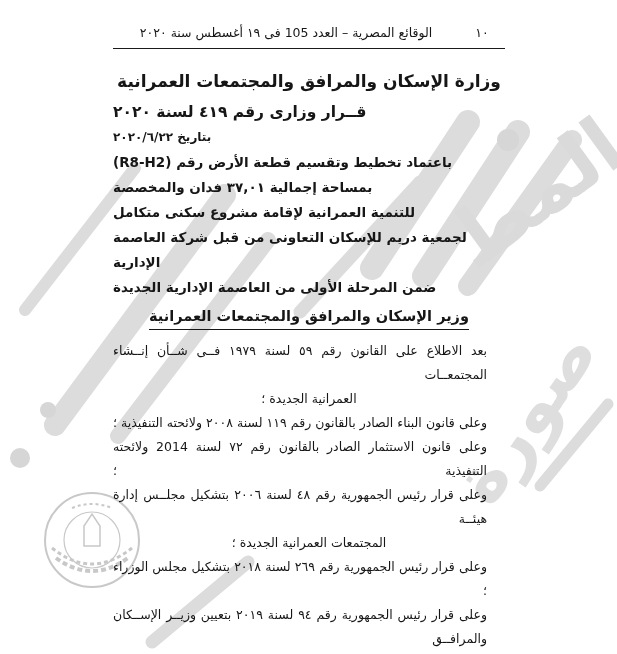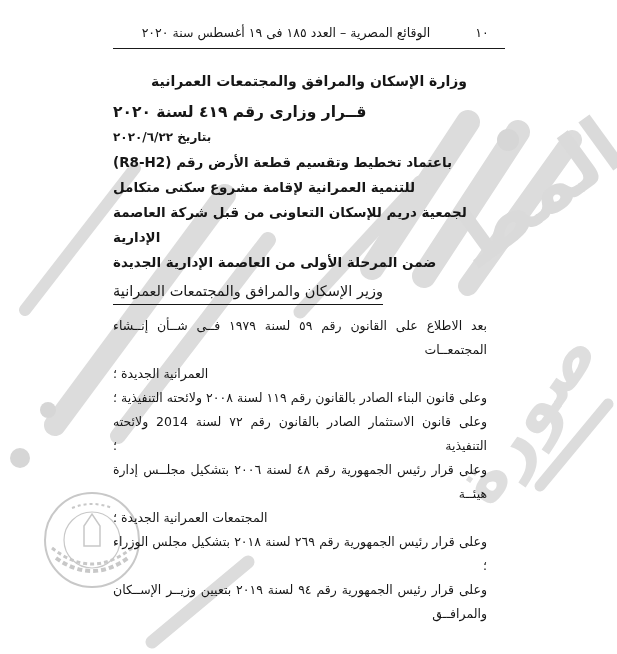--- a/index.html
+++ b/index.html
@@ -11,33 +11,33 @@
   .wm { position:absolute; top:0; left:0; z-index:0; }
   .content {
     position:absolute; top:0; left:0; right:0; bottom:0;
     padding:24px 112px 0 113px; direction:rtl; z-index:1;
   }
   .hdr { display:flex; align-items:baseline; font-size:12.5px; line-height:17px; }
   .hdr .num { width:46px; text-align:center; flex:0 0 auto; }
   .hdr .issue { flex:1; text-align:center; letter-spacing:0.2px; }
   .rule { border:0; border-top:1.5px solid #1a1a1a; margin:7px 0 10px; }
   .title {
-    margin:17px 0 4px; font-size:14px; font-weight:bold;
+    margin:17px 0 4px; font-size:17px; font-weight:bold;
     text-align:center; line-height:30px;
   }
   .decree div { text-align:left; font-weight:bold; line-height:25px; font-size:13.5px; }
   .decree .d1 { font-size:15.5px; }
   .decree .d2 { font-size:12px; }
-  .minister { margin-top:5px; text-align:left; font-size:14.5px; font-weight:normal; line-height:22px; }
+  .minister { margin-top:5px; text-align:center; font-size:14.5px; font-weight:bold; line-height:22px; }
   .minister span { display:inline-block; border-bottom:1.5px solid #161616; padding-bottom:2px; }
   .bodytxt { margin-top:9px; font-size:12.5px; }
   .para { margin:0; }
   .line { display:block; line-height:24px; }
   .full { text-align:justify; text-align-last:justify; }
-  .endl { text-align:left; }
+  .endl { text-align:center; }
   .indent { padding-right:18px; }
 </style>
 </head>
 <body>
 
 <div class="page">
 
   <svg class="wm" width="617" height="654" viewBox="0 0 617 654" aria-hidden="true">
     <g fill="none" stroke="#dcdcdc" stroke-linecap="round">
       <path d="M 372 268 L 468 122" stroke-width="24"></path>
@@ -64,31 +64,32 @@
       <path d="M -40 8 Q 0 40 40 8" stroke-width="3" stroke-dasharray="4 3"></path>
       <path d="M -8 -14 L 0 -26 L 8 -14 L 8 6 L -8 6 Z" stroke-width="1.5"></path>
       <path d="M -20 -32 Q 0 -40 20 -32" stroke-width="2" stroke-dasharray="3 3"></path>
     </g>
   </svg>
 
   <div class="content">
 
     <div class="hdr">
       <span class="num">١٠</span>
-      <span class="issue">الوقائع المصرية – العدد ١٨٥ فى ١٩ أغسطس سنة ٢٠٢٠</span>
+      <span class="issue">الوقائع المصرية – العدد 105 فى ١٩ أغسطس سنة ٢٠٢٠</span>
     </div>
 
     <hr class="rule">
 
     <h1 class="title">وزارة الإسكان والمرافق والمجتمعات العمرانية</h1>
 
     <div class="decree">
       <div class="d1">قــرار وزارى رقم ٤١٩ لسنة ٢٠٢٠</div>
       <div class="d2">بتاريخ ٢٠٢٠/٦/٢٢</div>
       <div>باعتماد تخطيط وتقسيم قطعة الأرض رقم (R8-H2)</div>
+      <div>بمساحة إجمالية ٣٧,٠١ فدان والمخصصة</div>
       <div>للتنمية العمرانية لإقامة مشروع سكنى متكامل</div>
       <div>لجمعية دريم للإسكان التعاونى من قبل شركة العاصمة الإدارية</div>
       <div>ضمن المرحلة الأولى من العاصمة الإدارية الجديدة</div>
     </div>
 
     <div class="minister">
       <span>وزير الإسكان والمرافق والمجتمعات العمرانية</span>
     </div>
 
     <div class="bodytxt">

